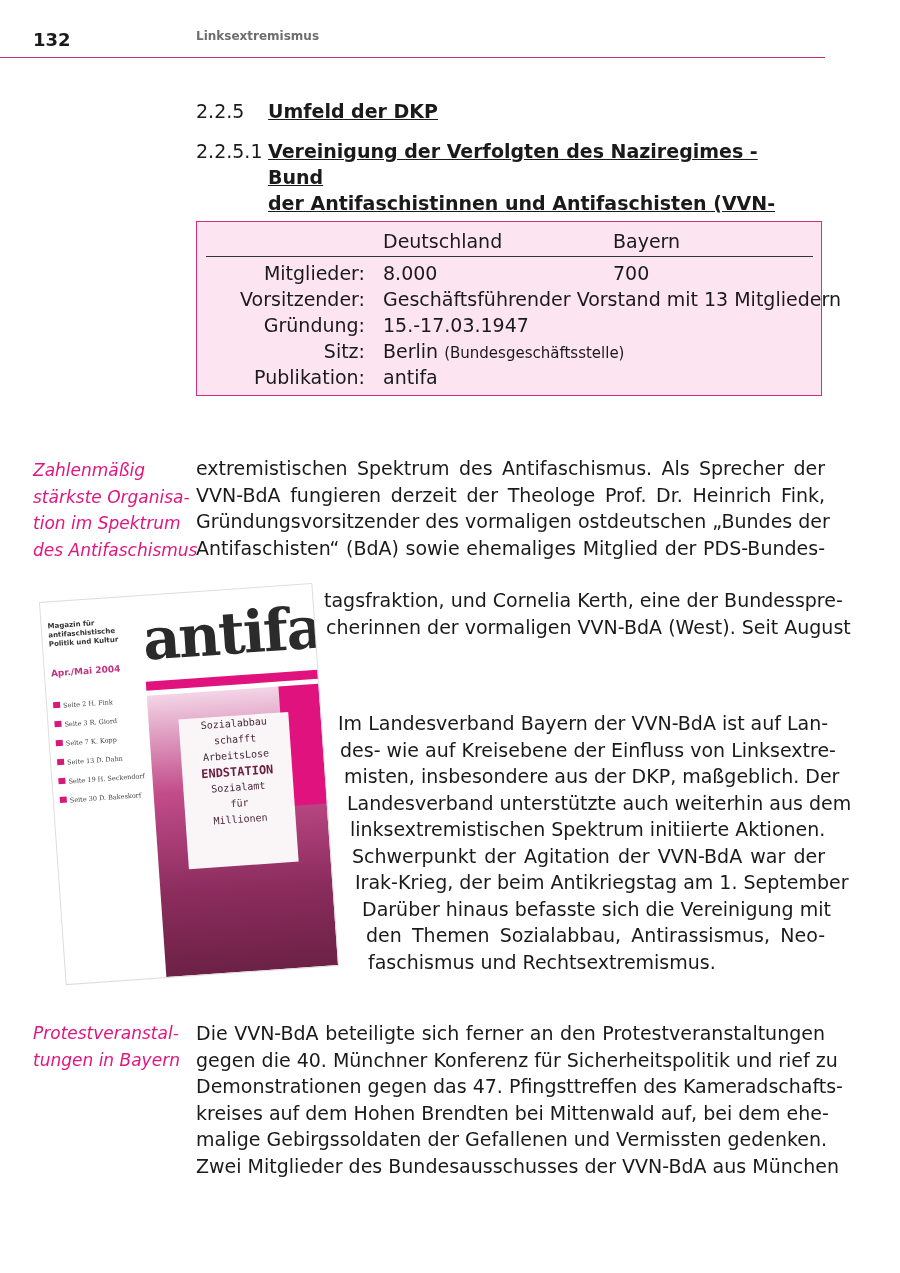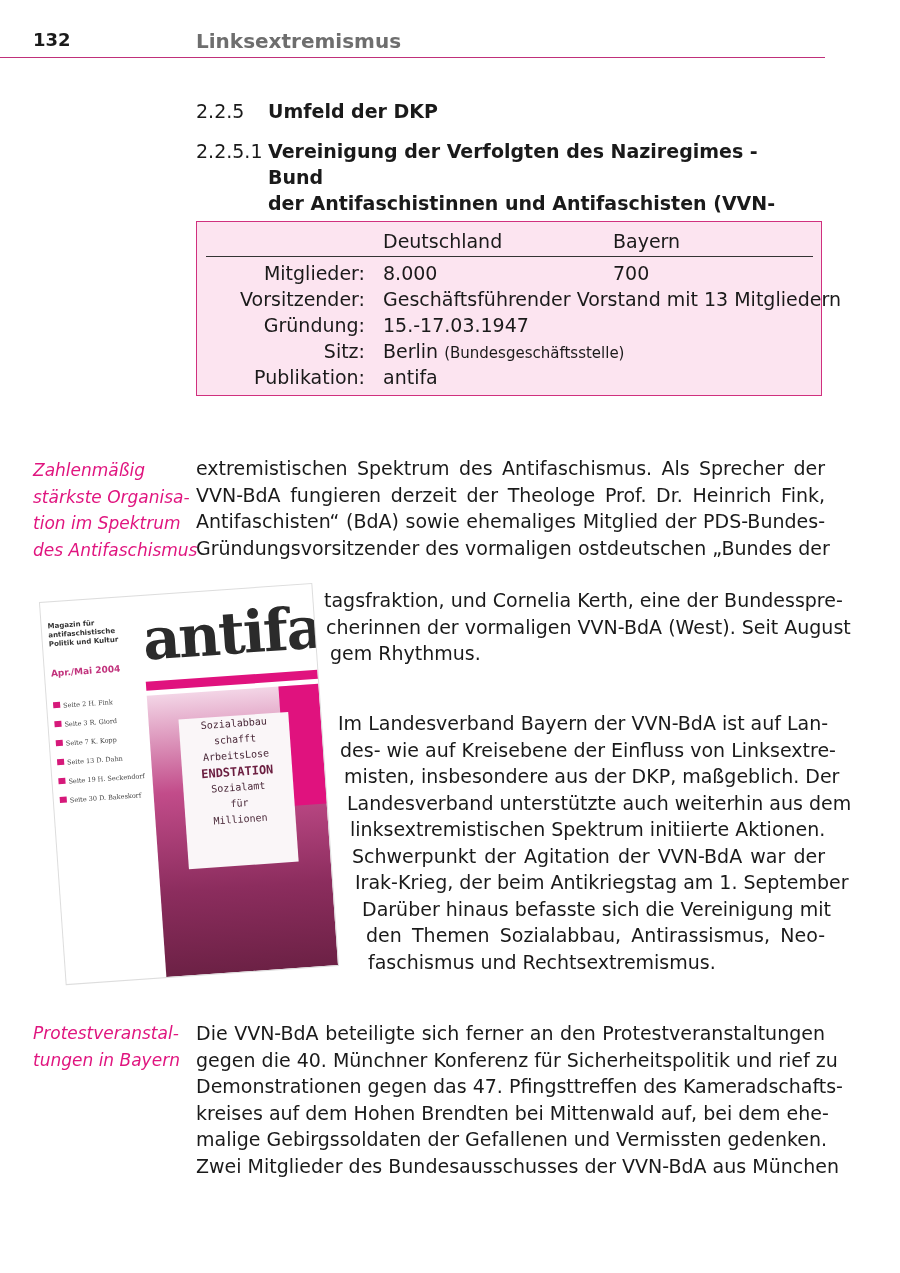--- a/index.html
+++ b/index.html
@@ -1,22 +1,22 @@
 <!DOCTYPE html>
 <html><head>
 <meta charset="utf-8">
 <style>
   html, body { margin: 0; padding: 0; background: #ffffff; }
   body { width: 900px; height: 1273px; position: relative; overflow: hidden;
          font-family: "DejaVu Sans", sans-serif; color: #1a1a1a; }
   .header { position: absolute; left: 0; top: 0; width: 825px; height: 57px;
             border-bottom: 1.5px solid #c0307a; }
   .page-num { position: absolute; left: 33px; top: 29px; font-size: 18px; font-weight: bold; color: #1a1a1a; }
-  .running-title { position: absolute; left: 196px; top: 29px; font-size: 20px; font-weight: bold; color: #6e6e6e; }
-  .heading { position: absolute; left: 196px; font-size: 19px; line-height: 26px; }
+  .running-title { position: absolute; left: 196px; top: 29px; font-size: 12px; font-weight: bold; color: #6e6e6e; }
+  .heading { position: absolute; left: 196px; font-size: 19px; line-height: 26px; text-decoration: underline; }
   .heading .num { font-weight: normal; display: inline-block; }
   .heading .txt { font-weight: bold; }
   .h1 { top: 98px; }
   .h1 .num { width: 72px; }
   .h2 { top: 138px; width: 620px; }
   .h2 .num { position: absolute; left: 0; top: 0; }
   .h2 .txt { display: block; padding-left: 72px; }
   .factbox { position: absolute; left: 196px; top: 221px; width: 626px; height: 175px;
              background: #fce4f0; border: 1.5px solid #d0307e; box-sizing: border-box; }
   .fb-head { position: absolute; top: 8px; font-size: 19px; }
@@ -124,27 +124,26 @@
       <div>Sozialamt</div>
       <div>für</div>
       <div>Millionen</div>
     </div>
   </div>
 </div>
 
 <div class="body-text" style="left:196px; top:455px; width:629px">
   <span class="line">extremistischen Spektrum des Antifaschismus. Als Sprecher der</span>
   <span class="line">VVN-BdA fungieren derzeit der Theologe Prof. Dr. Heinrich Fink,</span>
+  <span class="line">Gründungsvorsitzender des vormaligen ostdeutschen „Bundes der</span>
   <span class="line">Antifaschisten“ (BdA) sowie ehemaliges Mitglied der PDS-Bundes-</span>
-  <span class="line">Gründungsvorsitzender des vormaligen ostdeutschen „Bundes der</span>
 </div>
 <div class="body-text" style="left:0; top:587px; width:825px">
   <span class="line" style="margin-left:324px">tagsfraktion, und Cornelia Kerth, eine der Bundesspre-</span>
   <span class="line" style="margin-left:326px">cherinnen der vormaligen VVN-BdA (West). Seit August</span>
-  <span class="line last" style="margin-left:330px">gem Rhythmus.</span>
 </div>
 
 <div class="body-text" style="left:0; top:710px; width:825px">
   <span class="line" style="margin-left:338px">Im Landesverband Bayern der VVN-BdA ist auf Lan-</span>
   <span class="line" style="margin-left:340px">des- wie auf Kreisebene der Einfluss von Linksextre-</span>
   <span class="line" style="margin-left:344px">misten, insbesondere aus der DKP, maßgeblich. Der</span>
   <span class="line" style="margin-left:347px">Landesverband unterstützte auch weiterhin aus dem</span>
   <span class="line" style="margin-left:350px">linksextremistischen Spektrum initiierte Aktionen.</span>
   <span class="line" style="margin-left:352px">Schwerpunkt der Agitation der VVN-BdA war der</span>
   <span class="line" style="margin-left:355px">Irak-Krieg, der beim Antikriegstag am 1. September</span>

